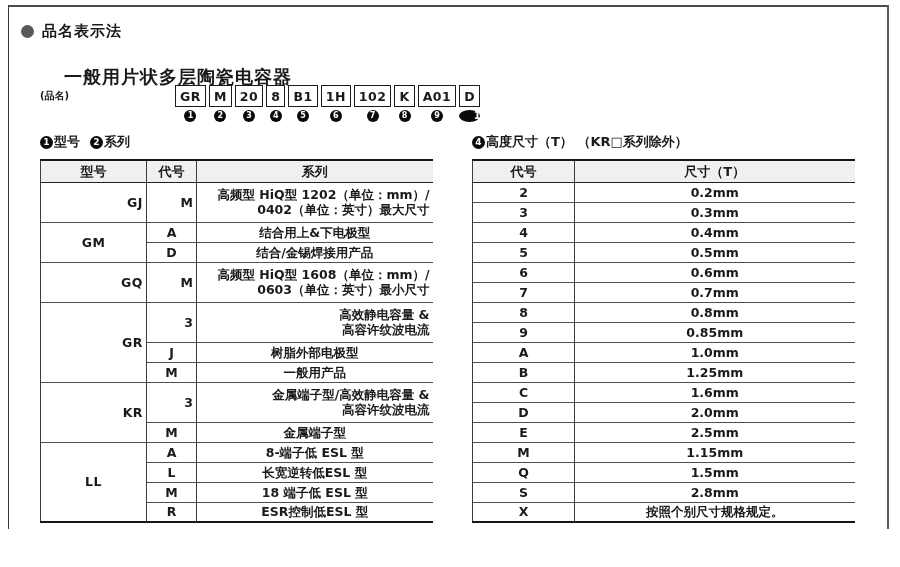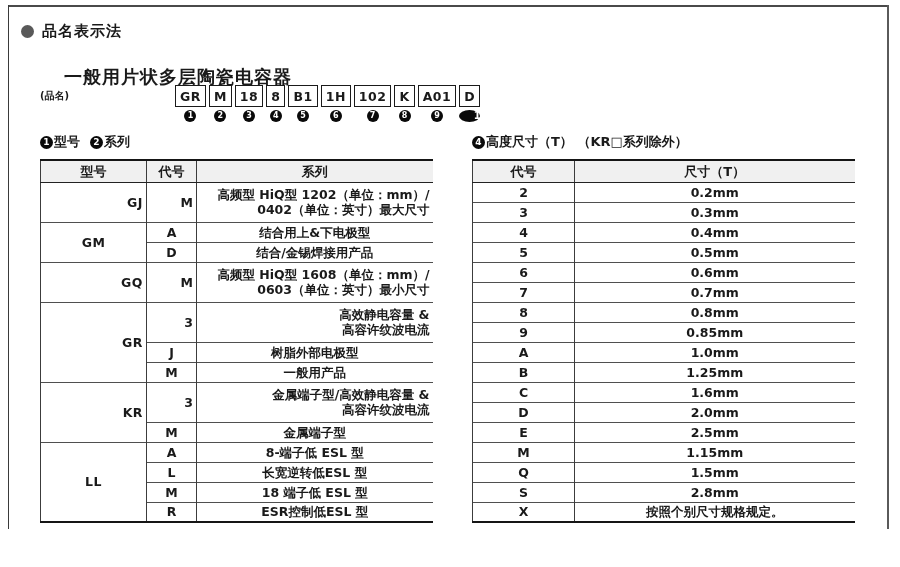--- a/index.html
+++ b/index.html
@@ -82,21 +82,21 @@
   <div class="part-boxes" id="part-boxes">
       <div class="part-unit">
         <div class="part-code-box">GR</div>
         <div class="pos-circle">1</div>
       </div>
       <div class="part-unit">
         <div class="part-code-box">M</div>
         <div class="pos-circle">2</div>
       </div>
       <div class="part-unit">
-        <div class="part-code-box">18</div>
+        <div class="part-code-box">20</div>
         <div class="pos-circle">3</div>
       </div>
       <div class="part-unit">
         <div class="part-code-box">8</div>
         <div class="pos-circle">4</div>
       </div>
       <div class="part-unit">
         <div class="part-code-box">B1</div>
         <div class="pos-circle">5</div>
       </div>

